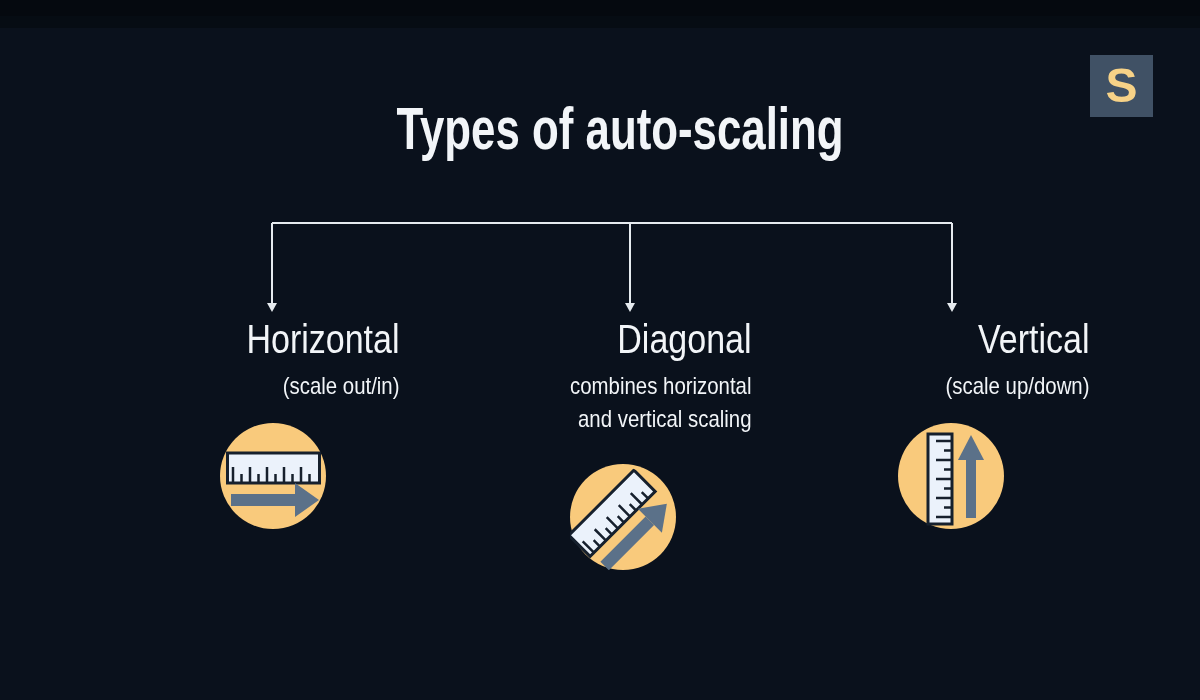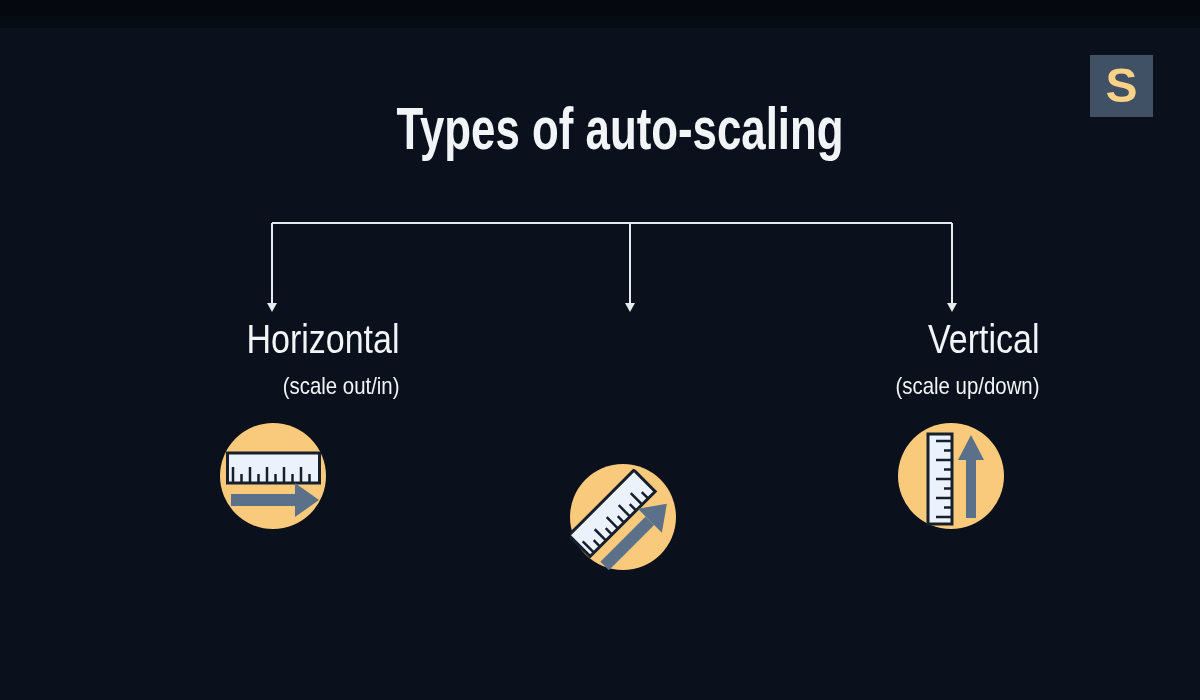--- a/index.html
+++ b/index.html
@@ -80,22 +80,27 @@
       <polygon points="625,287 635,287 630,296"></polygon>
       <polygon points="947,287 957,287 952,296"></polygon>
     </g>
   </svg>
 
   <div class="col" style="left:122px; top:300px;">
     <div class="col-label">Horizontal</div>
     <div class="col-desc">(scale out/in)</div>
   </div>
 
+  <div class="col" style="left:474px; top:300px;">
+    <div class="col-label">Diagonal</div>
+    <div class="col-desc">combines horizontal
+and vertical scaling</div>
+  </div>
 
-  <div class="col" style="left:762px; top:300px;">
+  <div class="col" style="left:812px; top:300px;">
     <div class="col-label">Vertical</div>
     <div class="col-desc">(scale up/down)</div>
   </div>
 
   <svg class="icon" style="left:220px; top:407px;" viewBox="0 0 106 106">
     <circle cx="53" cy="53" r="53" fill="var(--accent-yellow,#F9CA7C)"></circle>
     <g>
       <rect x="7.5" y="30" width="92" height="30" fill="var(--ruler-fill,#EBF2FB)" stroke="var(--ruler-stroke,#16202D)" stroke-width="3"></rect>
       <path d="M13 60 V44 M21.5 60 V51 M30 60 V44 M38.5 60 V51 M47 60 V44 M55.5 60 V51 M64 60 V44 M72.5 60 V51 M81 60 V44 M89.5 60 V51" stroke="var(--ruler-stroke,#16202D)" stroke-width="2.5" fill="none"></path>
     </g>

